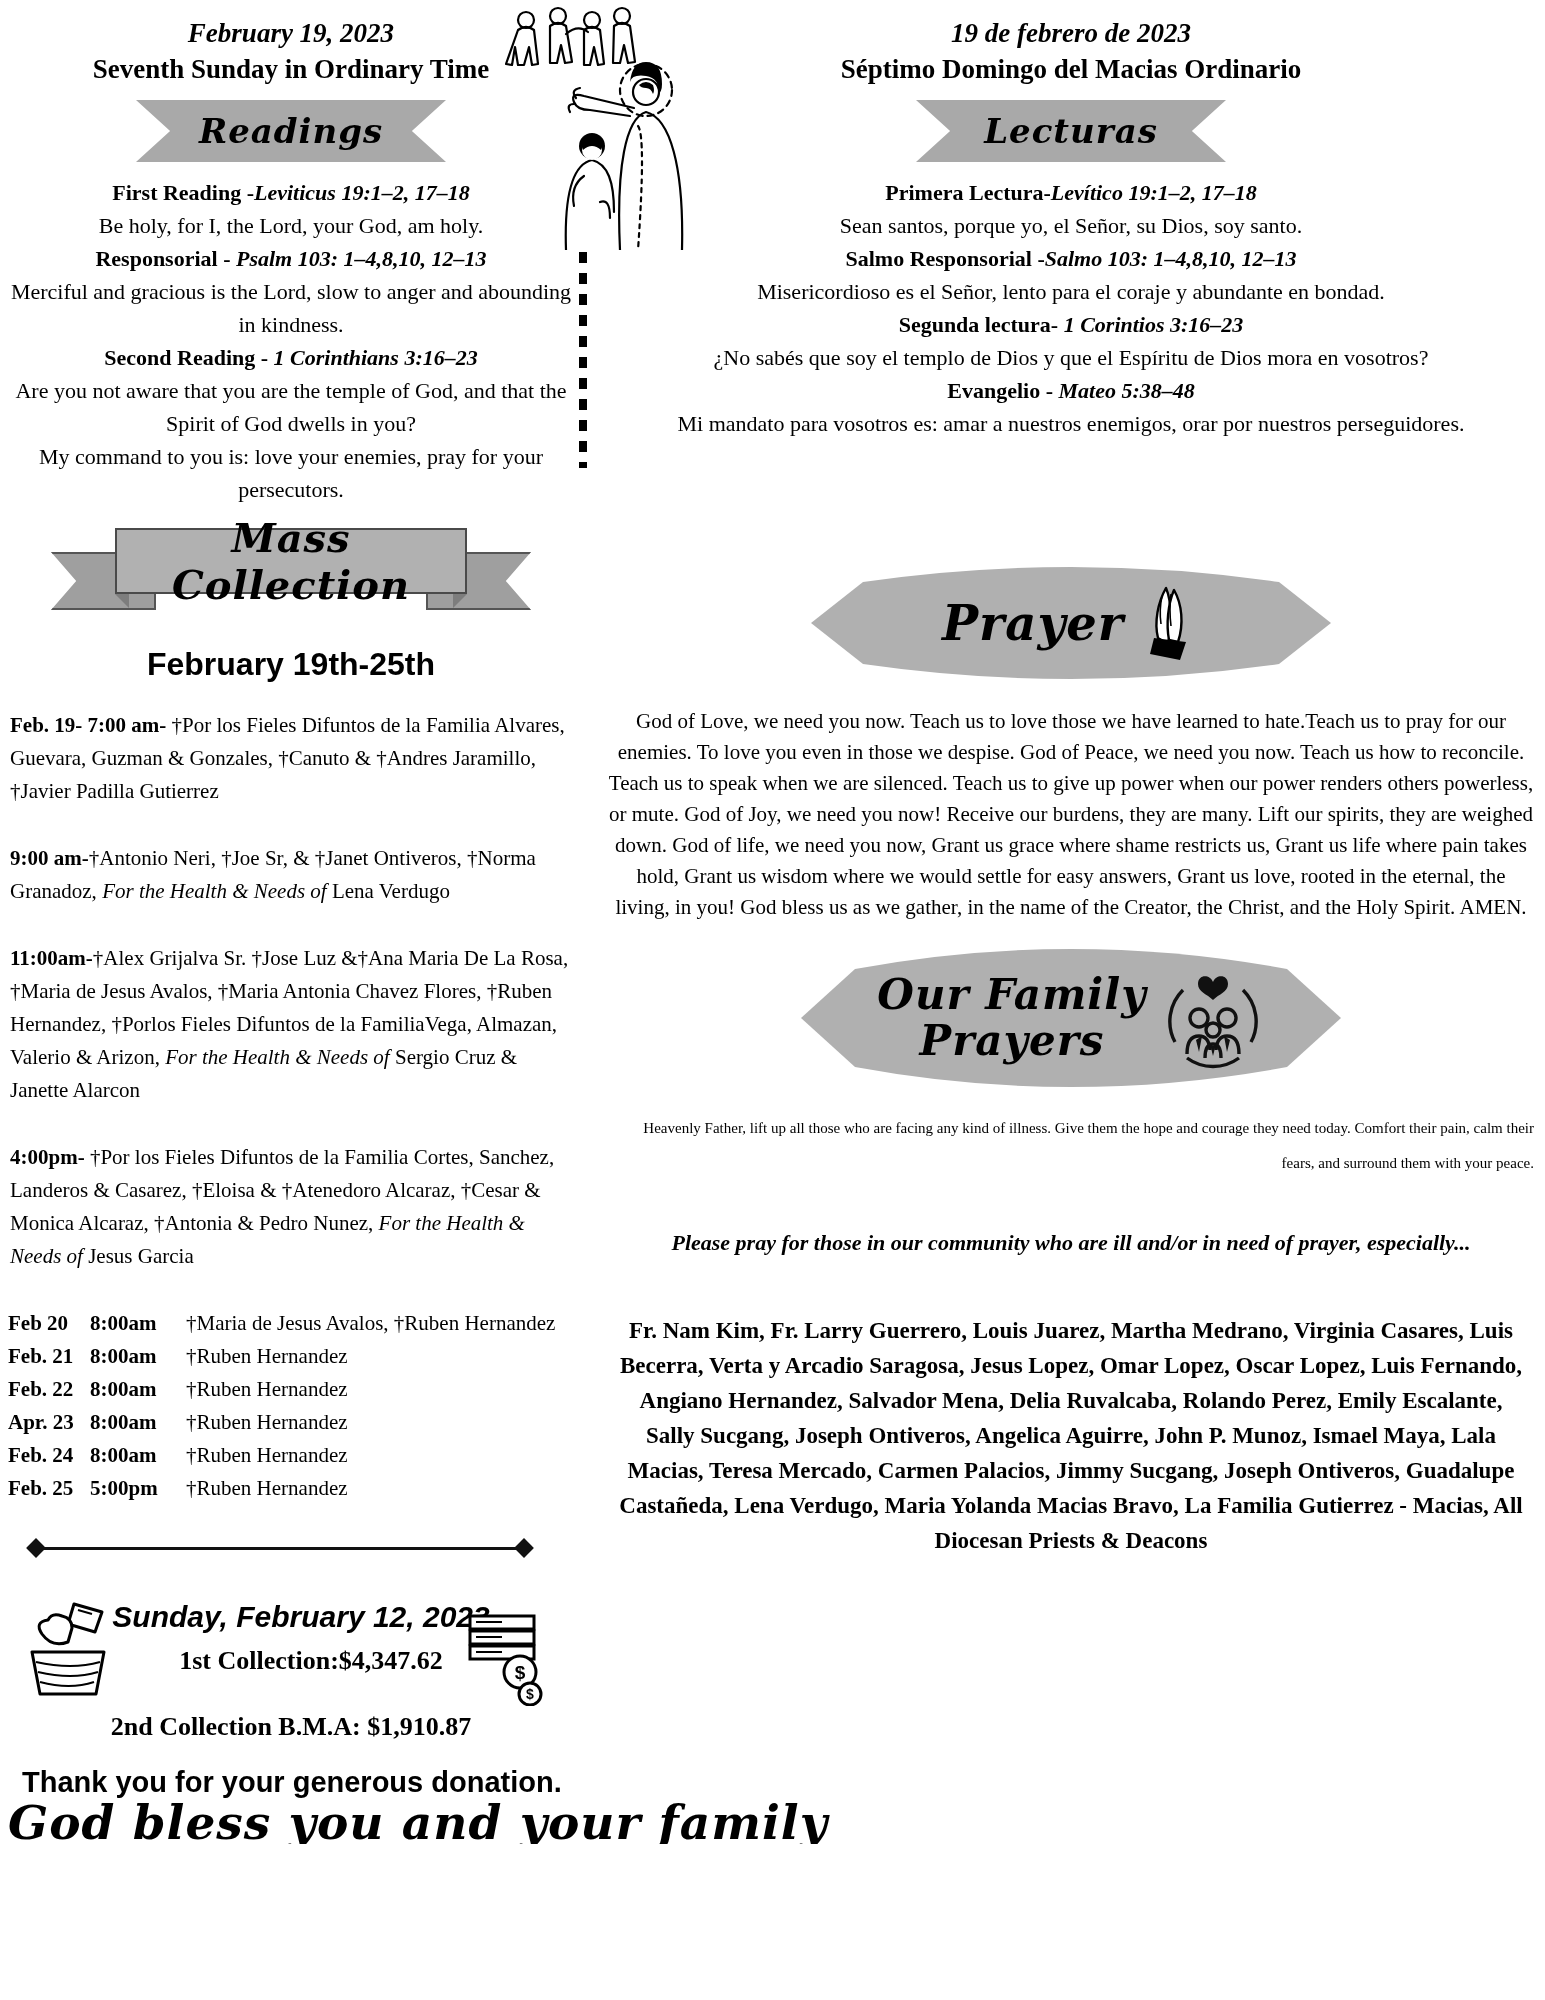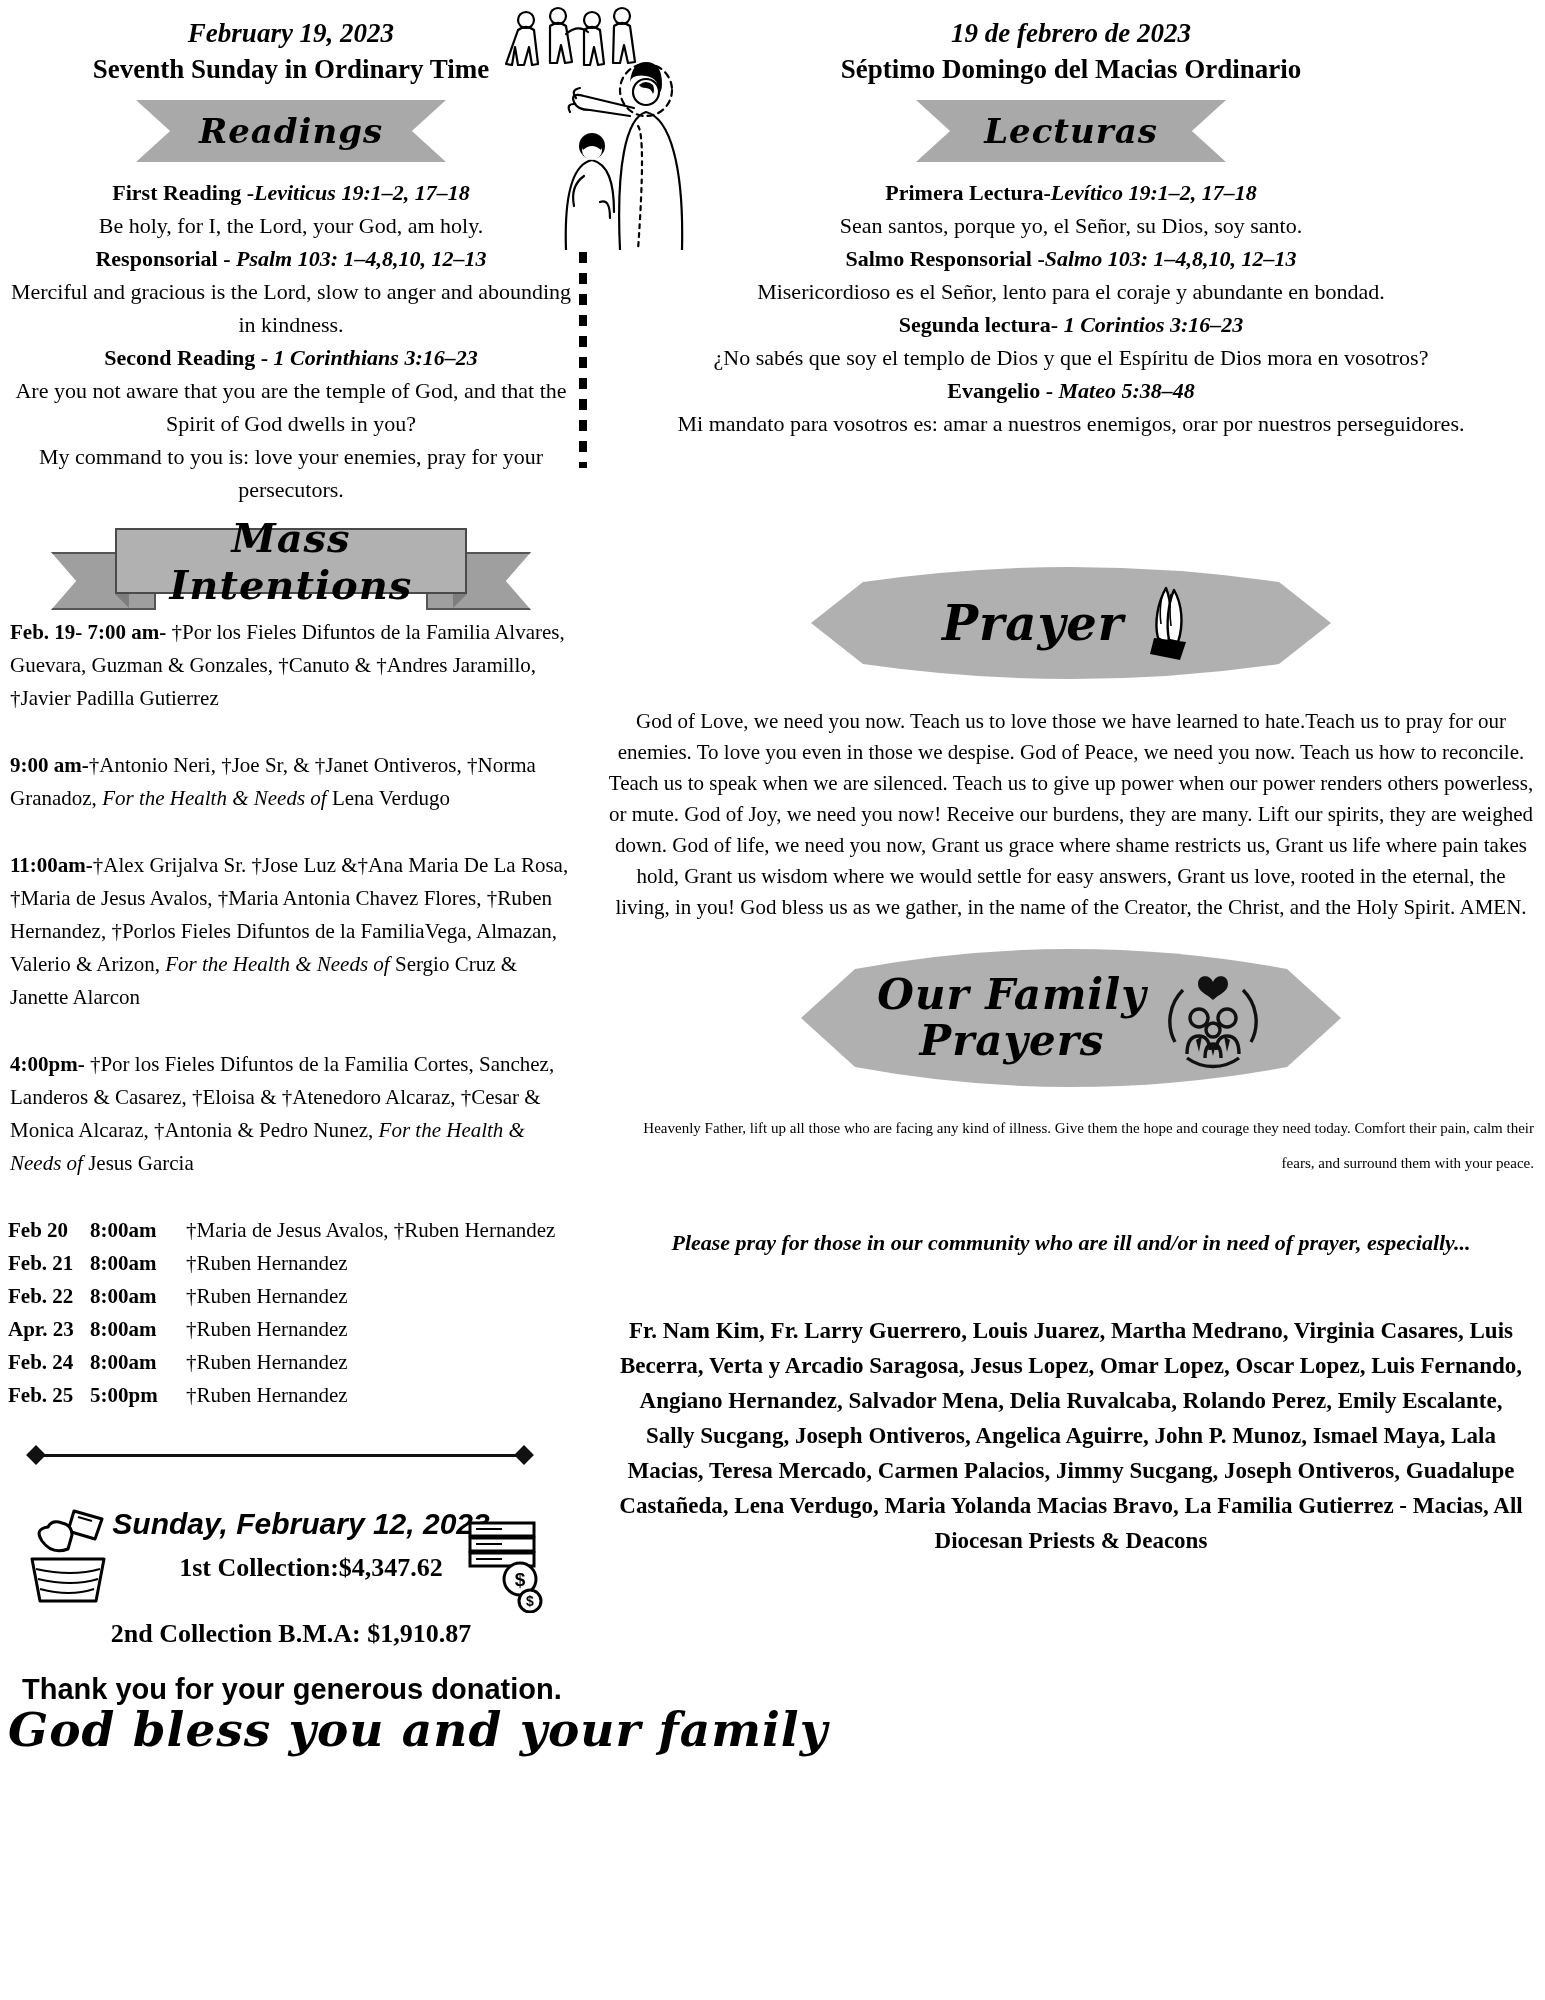--- a/index.html
+++ b/index.html
@@ -128,26 +128,27 @@
       <div class="r-body">Merciful and gracious is the Lord, slow to anger and abounding in kindness.</div>
       <div class="r-head"><span>Second Reading - </span><span class="ref">1 Corinthians 3:16–23</span></div>
       <div class="r-body">Are you not aware that you are the temple of God, and that the Spirit of God dwells in you?</div>
       <div class="r-body">My command to you is: love your enemies, pray for your persecutors.</div>
     </div>
 
     <div class="mass-banner">
       <div class="mass-flap left"></div>
       <div class="mass-flap right"></div>
       <div class="mass-center">
-        <span class="script">Mass Intentions</span>
+        <span class="script">Mass Collection</span>
       </div>
       <div class="fold fl"></div>
       <div class="fold fr"></div>
     </div>
 
+    <div class="week-title">February 19th-25th</div>
 
     <div>
       <p class="intent"><b>Feb. 19- 7:00 am- </b><span>†Por los Fieles Difuntos de la Familia Alvares, Guevara, Guzman &amp; Gonzales, †Canuto &amp; †Andres Jaramillo, †Javier Padilla Gutierrez</span><i></i><span></span></p>
       <p class="intent"><b>9:00 am-</b><span>†Antonio Neri, †Joe Sr, &amp; †Janet Ontiveros, †Norma Granadoz, </span><i>For the Health &amp; Needs of </i><span> Lena Verdugo</span></p>
       <p class="intent"><b>11:00am-</b><span>†Alex Grijalva Sr. †Jose Luz &amp;†Ana Maria De La Rosa, †Maria de Jesus Avalos, †Maria Antonia Chavez Flores, †Ruben Hernandez, †Porlos Fieles Difuntos de la FamiliaVega, Almazan, Valerio &amp; Arizon, </span><i>For the Health &amp; Needs of </i><span>Sergio Cruz &amp; Janette Alarcon</span></p>
       <p class="intent"><b>4:00pm- </b><span>†Por los Fieles Difuntos de la Familia Cortes, Sanchez, Landeros &amp; Casarez, †Eloisa &amp; †Atenedoro Alcaraz, †Cesar &amp; Monica Alcaraz, †Antonia &amp; Pedro Nunez, </span><i>For the Health &amp; Needs of </i><span>Jesus Garcia</span></p>
     </div>
 
     <div class="weekly">
       <div class="weekly-row">

